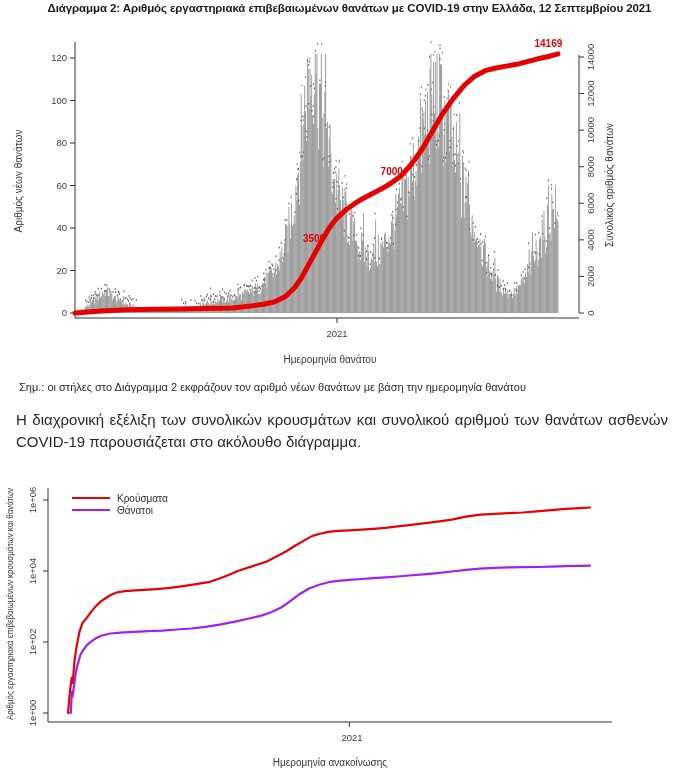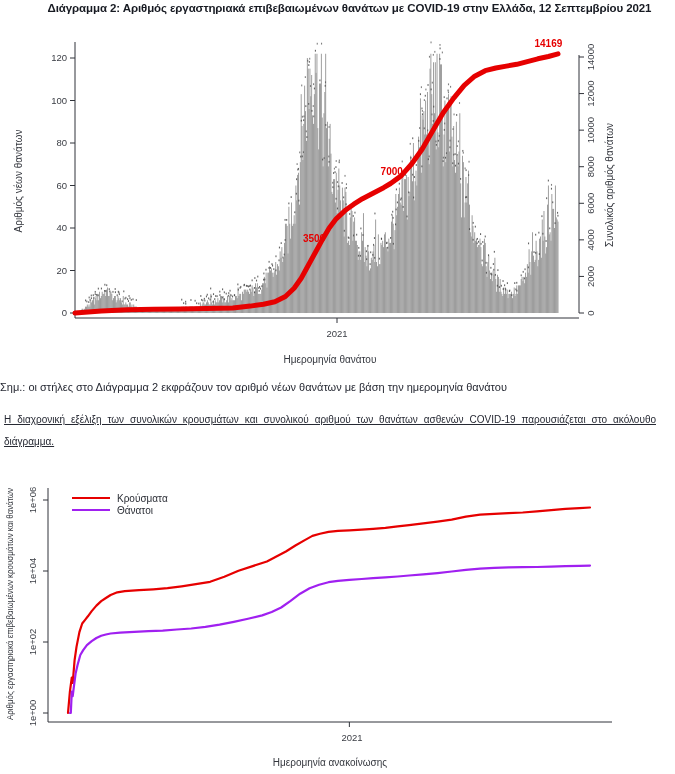--- a/index.html
+++ b/index.html
@@ -1,22 +1,22 @@
 <!DOCTYPE html>
 <html><head>
 <meta charset="utf-8">
 <style>
   html,body{margin:0;padding:0;background:#ffffff;}
   #page{position:relative;width:675px;height:774px;background:#fff;
         font-family:"Liberation Sans",sans-serif;color:#20232c;overflow:hidden;}
   .fig-title{position:absolute;left:0;width:675px;text-align:center;
              font-size:11.5px;font-weight:700;color:#171a22;letter-spacing:-0.1px;}
-  #note{position:absolute;top:381px;left:0;width:655px;font-size:11px;color:#262933;}
-  #para{position:absolute;top:409px;left:4px;width:652px;font-size:10px;line-height:22px;
-        text-align:justify;color:#262933;text-decoration:underline;}
+  #note{position:absolute;top:381px;left:19px;width:655px;font-size:11px;color:#262933;}
+  #para{position:absolute;top:409px;left:16px;width:652px;font-size:15px;line-height:22px;
+        text-align:justify;color:#262933;}
   svg{position:absolute;left:0;}
   #svg2{top:0;}
   #svg3{top:0;}
   .axis{stroke:#30333a;stroke-width:1;fill:none;}
   .tick-line{stroke:#30333a;stroke-width:1;}
   .tick-lab{font-size:9.5px;fill:#3a3d44;}
   .ax-title{font-size:10px;fill:#34373e;}
   .ann{font-size:10px;font-weight:700;fill:#e60000;}
   .leg-lab{font-size:10px;fill:#2a2d35;}
 </style>

